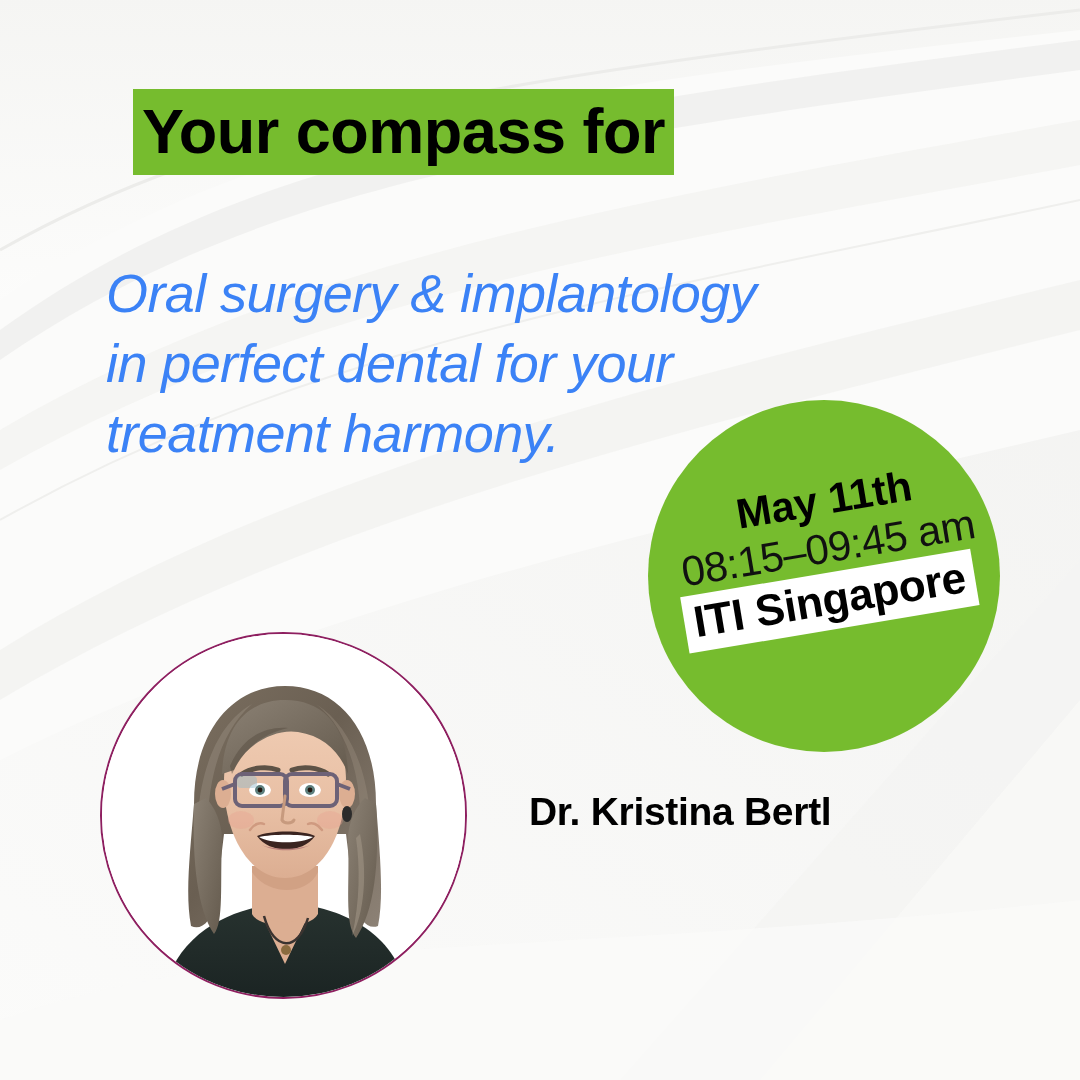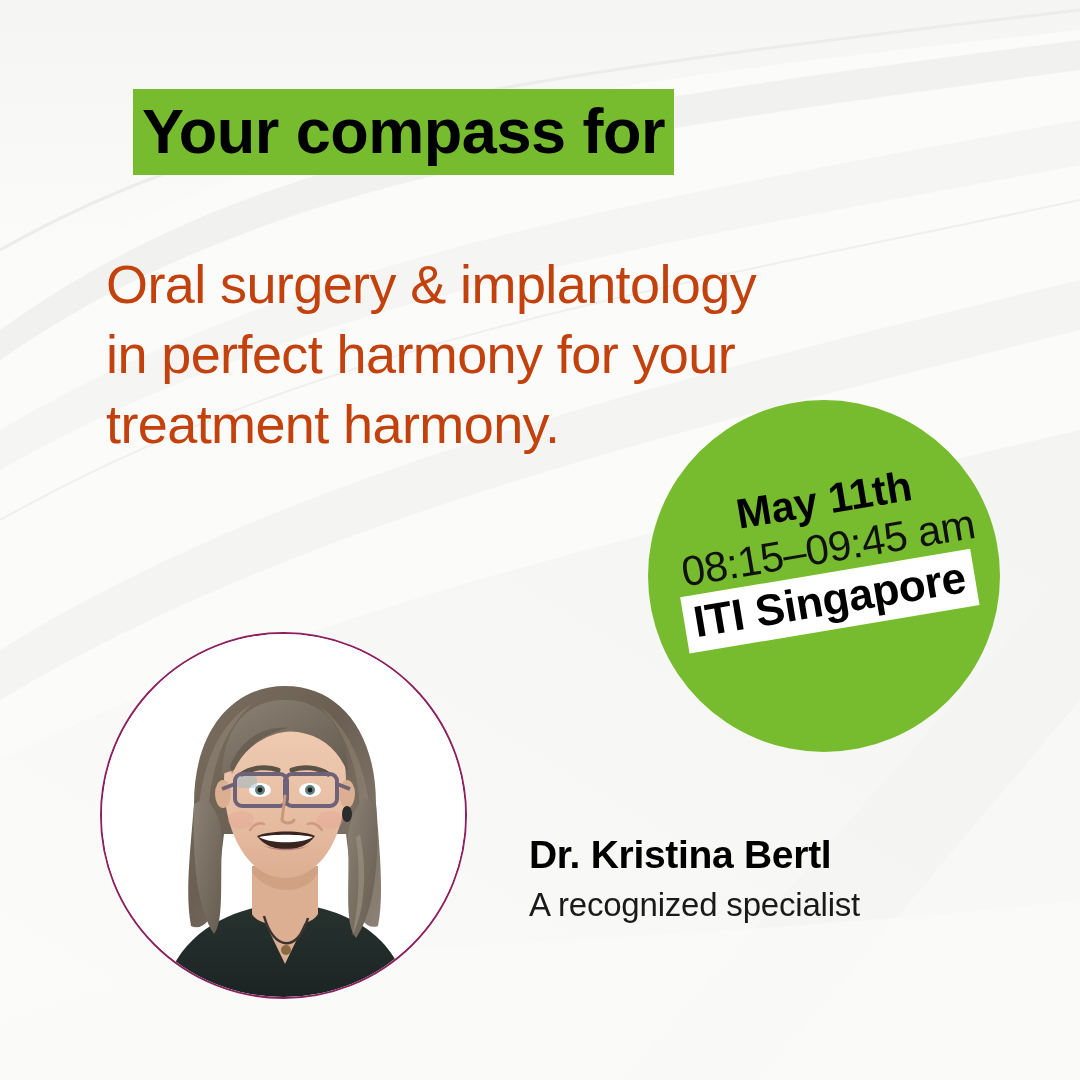--- a/index.html
+++ b/index.html
@@ -48,27 +48,28 @@
     background: #76bc2e;
     padding: 7px 9px 9px 9px;
     box-decoration-break: clone;
     -webkit-box-decoration-break: clone;
   }
 
   
   .subhead {
     position: absolute;
     left: 106px;
-    top: 249px;
+    top: 258px;
     width: 760px;
     font-size: 54px;
     font-weight: 400;
     line-height: 1.30;
-    color: #c2410c;
+    color: #3b82f6;
     letter-spacing: -0.6px;
+    font-style: italic;
   }
   .subhead div { white-space: nowrap; }
 
   
   .date-circle {
     position: absolute;
     left: 648px;
     top: 400px;
     width: 352px;
     height: 352px;
@@ -127,21 +128,21 @@
     overflow: hidden;
     background: #ffffff;
     box-sizing: border-box;
   }
   .portrait svg { display: block; }
 
   
   .speaker {
     position: absolute;
     left: 529px;
-    top: 834px;
+    top: 791px;
     width: 470px;
   }
   .speaker-name {
     font-size: 39px;
     font-weight: bold;
     color: #000000;
     letter-spacing: -0.3px;
     line-height: 1.1;
     margin-bottom: 6px;
   }
@@ -186,21 +187,21 @@
     <path d="M0,250 C230,120 480,80 1080,10" stroke="#ececea" stroke-width="3" fill="none"></path>
     <path d="M0,520 C320,340 660,290 1080,200" stroke="#efefed" stroke-width="2" fill="none"></path>
   </svg>
 
   <div class="headline">
     <div class="headline-line"><span class="hl">Your compass for</span></div>
   </div>
 
   <div class="subhead">
     <div>Oral surgery &amp; implantology</div>
-    <div>in perfect harmony for your</div>
+    <div>in perfect dental for your</div>
     <div>treatment harmony.</div>
   </div>
 
   <div class="date-circle">
     <div class="date-stack">
       <div class="date-day">May 11th</div>
       <div class="date-time">08:15–09:45 am</div>
       <div class="date-place-wrap">
         <span class="date-place">ITI Singapore</span>
       </div>
@@ -287,17 +288,16 @@
       <ellipse cx="245" cy="180" rx="5" ry="8" fill="#2b2b2b"></ellipse>
 
       <path d="M162,282 C172,318 196,318 206,284" stroke="#3a3330" stroke-width="2.5" fill="none"></path>
       <circle cx="184" cy="316" r="5" fill="#8a6b3f"></circle>
     </svg>
   </div>
 
   <div class="speaker">
     <div class="speaker-name">Dr. Kristina Bertl</div>
     <div class="speaker-bio">
-      <div>A recognized specialist</div>
     </div>
   </div>
 
 </div>
 
 </body></html>

